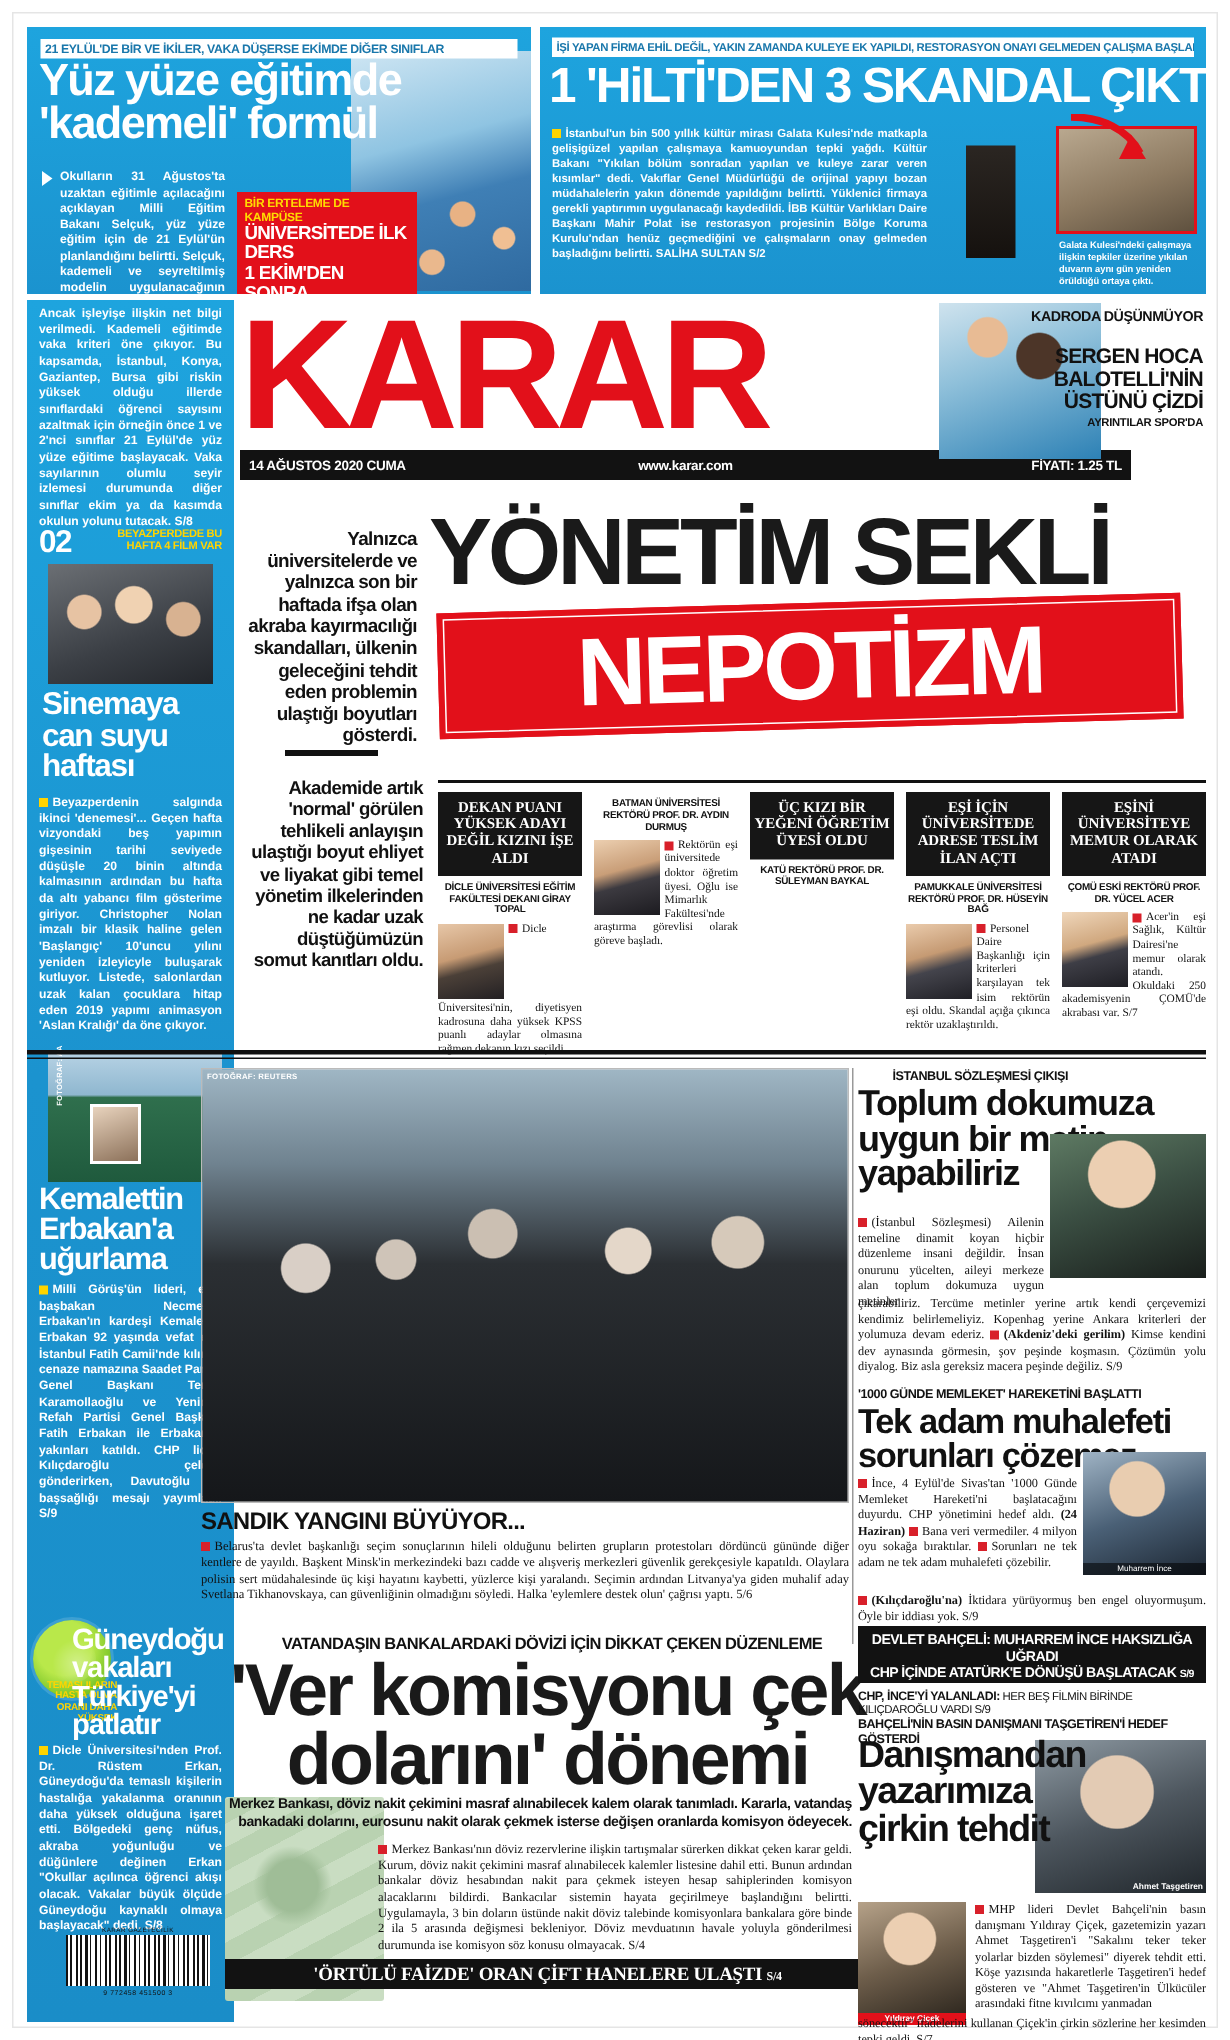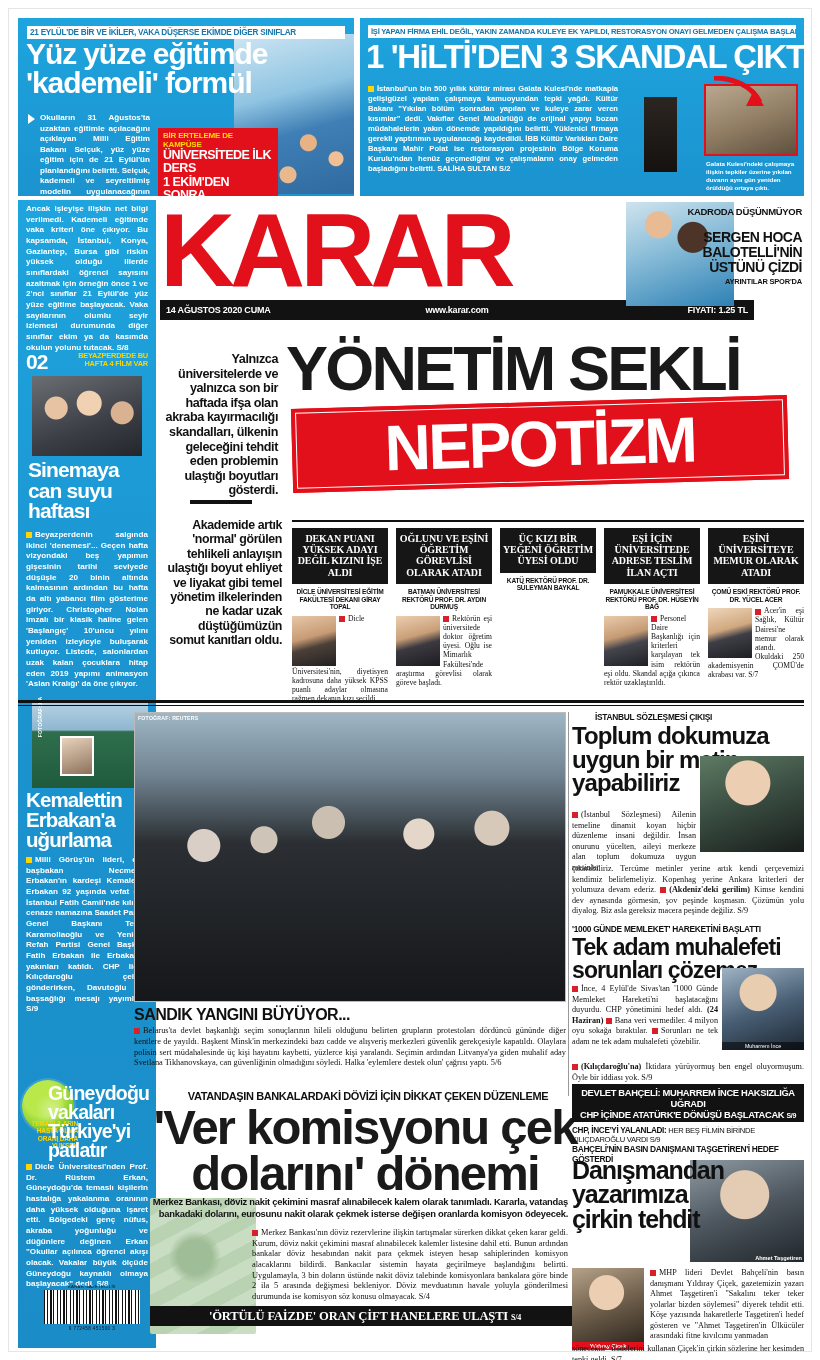--- a/index.html
+++ b/index.html
@@ -507,21 +507,20 @@
   <div id="intro2">Akademide artık 'normal' görülen tehlikeli anlayışın ulaştığı boyut ehliyet ve liyakat gibi temel yönetim ilkelerinden ne kadar uzak düştüğümüzün somut kanıtları oldu.</div>
 
   <div id="cardsRuleTop"></div>
   <div id="cards">
     <div class="card" style="left:0px">
       <div class="hdr">DEKAN PUANI YÜKSEK ADAYI DEĞİL KIZINI İŞE ALDI</div>
       <div class="sub">DİCLE ÜNİVERSİTESİ EĞİTİM FAKÜLTESİ DEKANI GİRAY TOPAL</div>
       <div class="txt"><span class="face f1"></span><span class="bullet-red"></span><span>Dicle Üniversitesi'nin, diyetisyen kadrosuna daha yüksek KPSS puanlı adaylar olmasına rağmen dekanın kızı seçildi.</span></div>
     </div>
     <div class="card" style="left:104px">
-      <div class="hdr">OĞLUNU VE EŞİNİ ÖĞRETİM GÖREVLİSİ OLARAK ATADI</div>
       <div class="sub">BATMAN ÜNİVERSİTESİ REKTÖRÜ PROF. DR. AYDIN DURMUŞ</div>
       <div class="txt"><span class="face f2"></span><span class="bullet-red"></span><span>Rektörün eşi üniversitede doktor öğretim üyesi. Oğlu ise Mimarlık Fakültesi'nde araştırma görevlisi olarak göreve başladı.</span></div>
     </div>
     <div class="card" style="left:208px">
       <div class="hdr">ÜÇ KIZI BİR YEĞENİ ÖĞRETİM ÜYESİ OLDU</div>
       <div class="sub">KATÜ REKTÖRÜ PROF. DR. SÜLEYMAN BAYKAL</div>
     </div>
     <div class="card" style="left:312px">
       <div class="hdr">EŞİ İÇİN ÜNİVERSİTEDE ADRESE TESLİM İLAN AÇTI</div>
       <div class="sub">PAMUKKALE ÜNİVERSİTESİ REKTÖRÜ PROF. DR. HÜSEYİN BAĞ</div>

